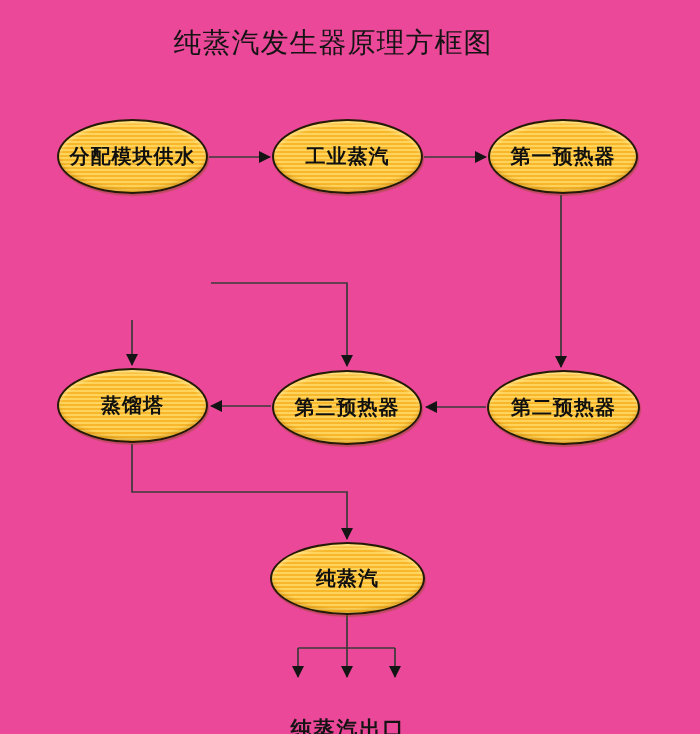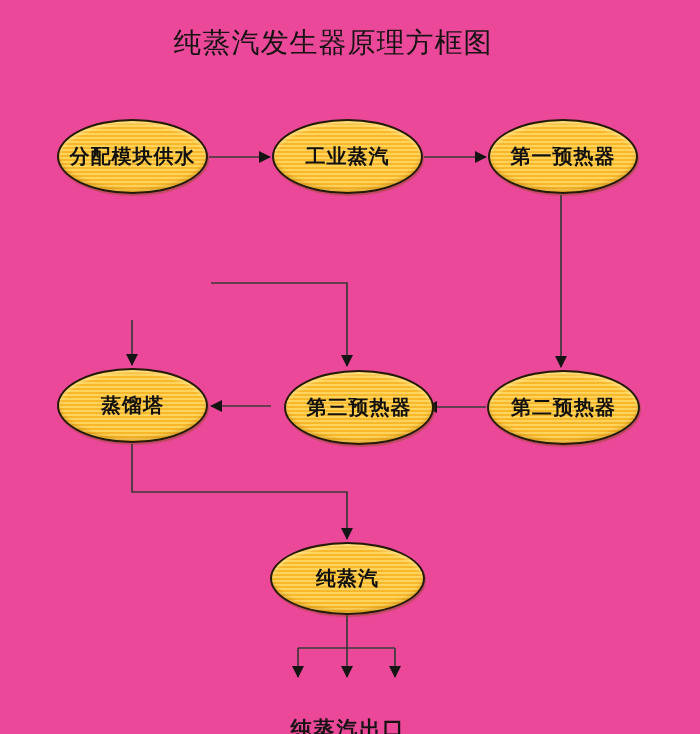--- a/index.html
+++ b/index.html
@@ -52,21 +52,21 @@
     color: #101010;
     font-weight: 600;
     text-align: center;
     white-space: nowrap;
   }
   .node-supply        { left: 57px;  top: 119px; width: 151px; height: 75px; }
   .node-buffer        { left: 272px; top: 119px; width: 151px; height: 75px; }
   .node-preheater1    { left: 488px; top: 119px; width: 150px; height: 75px; }
   .node-industrial    { left: 56px;  top: 246px; width: 154px; height: 73px; }
   .node-distill       { left: 57px;  top: 368px; width: 151px; height: 75px; }
-  .node-preheater3    { left: 284px; top: 370px; width: 150px; height: 75px; }
+  .node-preheater3    { left: 272px; top: 370px; width: 150px; height: 75px; }
   .node-preheater2    { left: 487px; top: 370px; width: 153px; height: 75px; }
   .node-puresteam     { left: 270px; top: 542px; width: 155px; height: 73px; }
   .outlet-label {
     position: absolute;
     left: 248px;
     top: 685px;
     width: 200px;
     text-align: center;
     font-size: 21px;
     letter-spacing: 2px;

